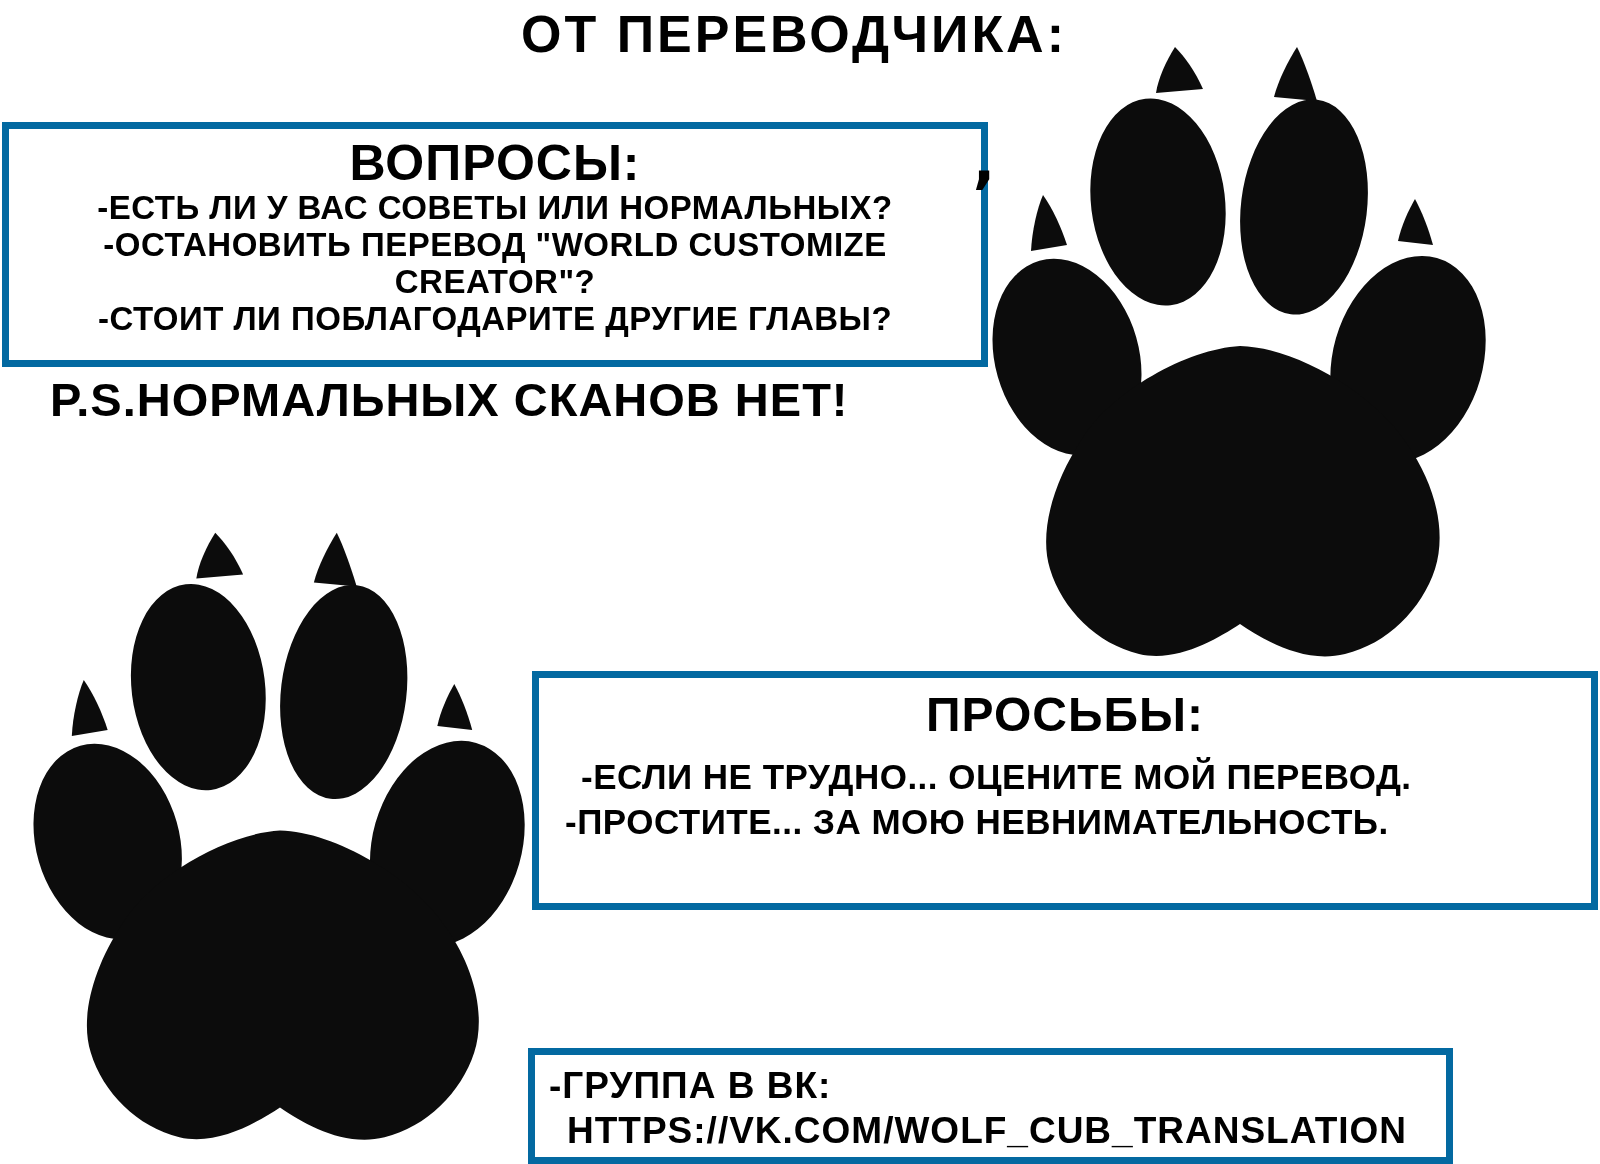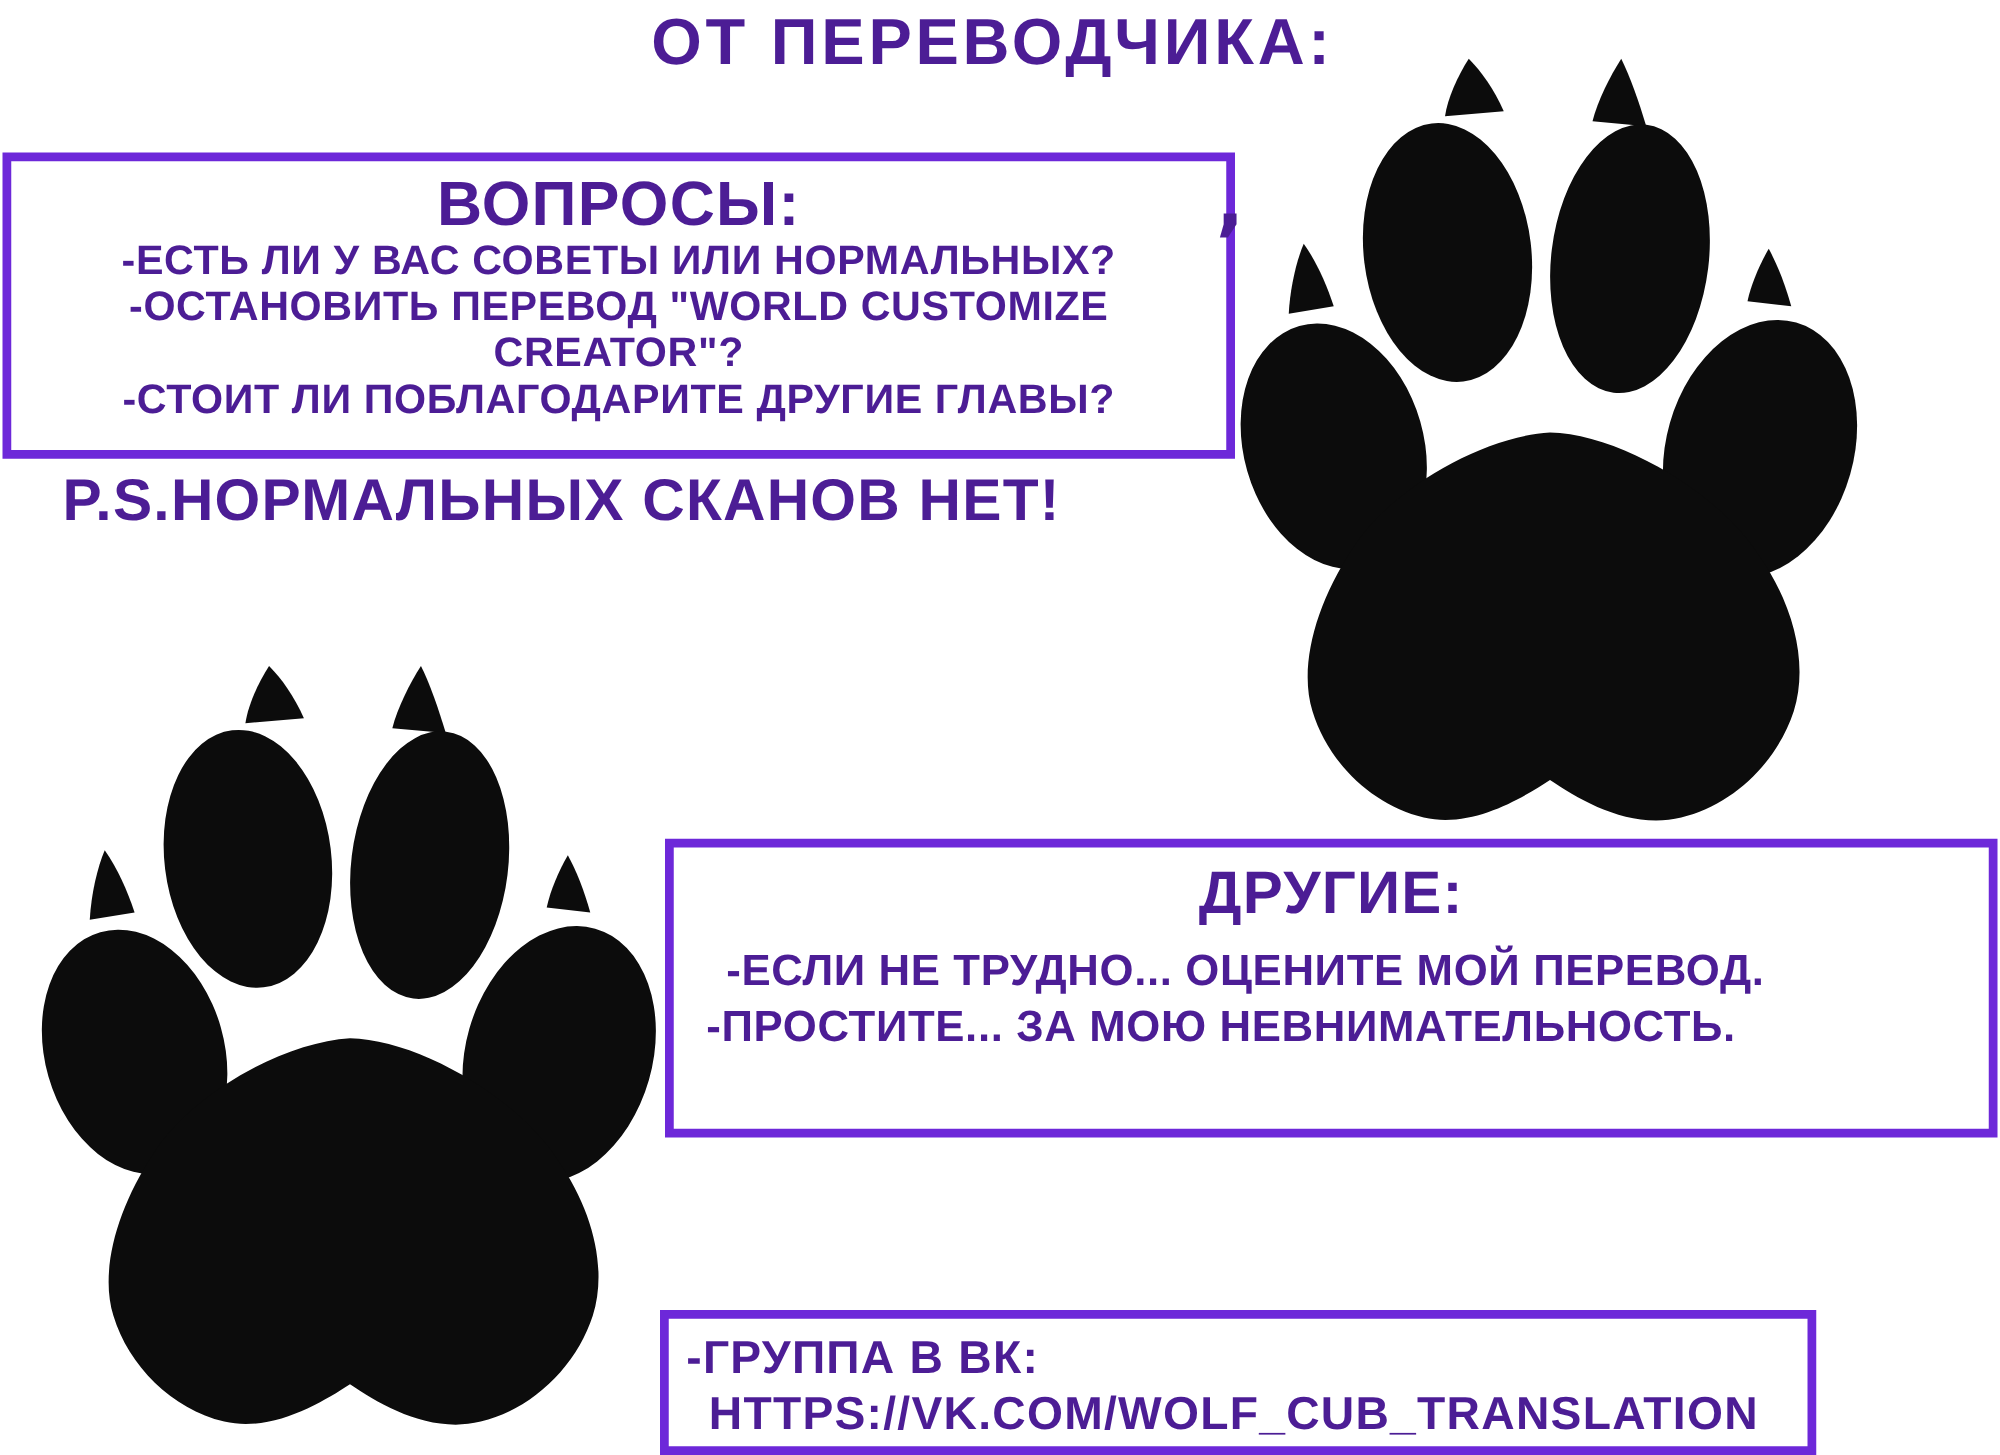--- a/index.html
+++ b/index.html
@@ -4,40 +4,40 @@
 <style>
   html, body { margin: 0; padding: 0; }
   .page {
     position: relative;
     width: 1600px;
     height: 1164px;
     background: #ffffff;
     overflow: hidden;
     font-family: "Liberation Sans", sans-serif;
     font-weight: 700;
-    color: #4c1d95;
+    color: #000000;
   }
 
   
   .page-title {
     position: absolute;
     left: 0; top: 4px;
     width: 1600px;
     text-align: center;
     font-size: 52px;
     letter-spacing: 3px;
     transform: translateX(-6px);
     white-space: nowrap;
   }
 
   
   .box {
     position: absolute;
     background: #ffffff;
-    border: 7px solid #6d28d9;
+    border: 7px solid #0369a1;
     box-sizing: border-box;
   }
   .box-title {
     text-align: center;
     font-size: 48px;
     line-height: 54px;
     letter-spacing: 1px;
   }
   .box-line { white-space: nowrap; }
 
@@ -137,21 +137,21 @@
     <div class="box-line">-ОСТАНОВИТЬ ПЕРЕВОД "WORLD CUSTOMIZE</div>
     <div class="box-line">CREATOR"?</div>
     <div class="box-line">-СТОИТ ЛИ ПОБЛАГОДАРИТЕ ДРУГИЕ ГЛАВЫ?</div>
   </div>
 
   <span class="stray-mark">’</span>
 
   <div class="ps-line">P.S.НОРМАЛЬНЫХ СКАНОВ НЕТ!</div>
 
   <div class="box" id="requests-box">
-    <div class="box-title">ДРУГИЕ:</div>
+    <div class="box-title">ПРОСЬБЫ:</div>
     <div class="box-line indent">-ЕСЛИ НЕ ТРУДНО... ОЦЕНИТЕ МОЙ ПЕРЕВОД.</div>
     <div class="box-line">-ПРОСТИТЕ... ЗА МОЮ НЕВНИМАТЕЛЬНОСТЬ.</div>
   </div>
 
   <div class="box" id="vk-box">
     <div class="box-line">-ГРУППА В ВК:</div>
     <div class="box-line indent">HTTPS://VK.COM/WOLF_CUB_TRANSLATION</div>
   </div>
 
 </div>

